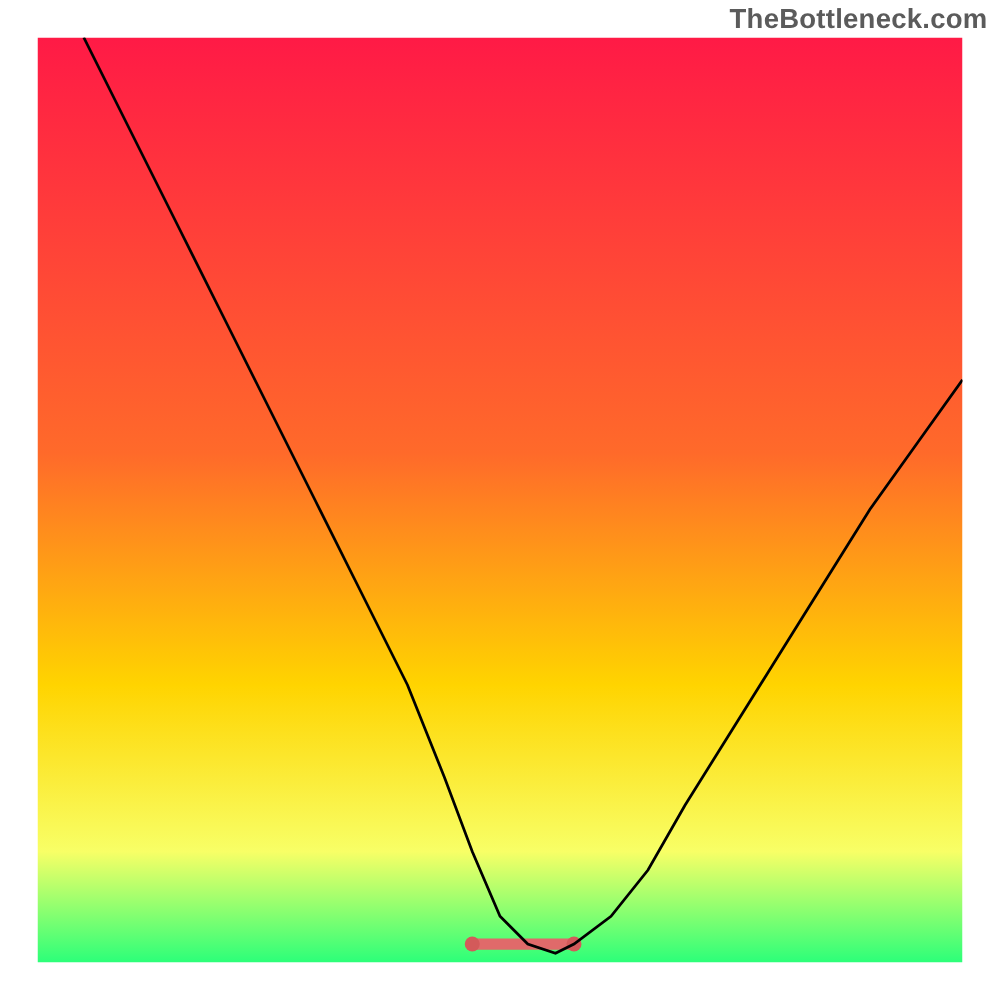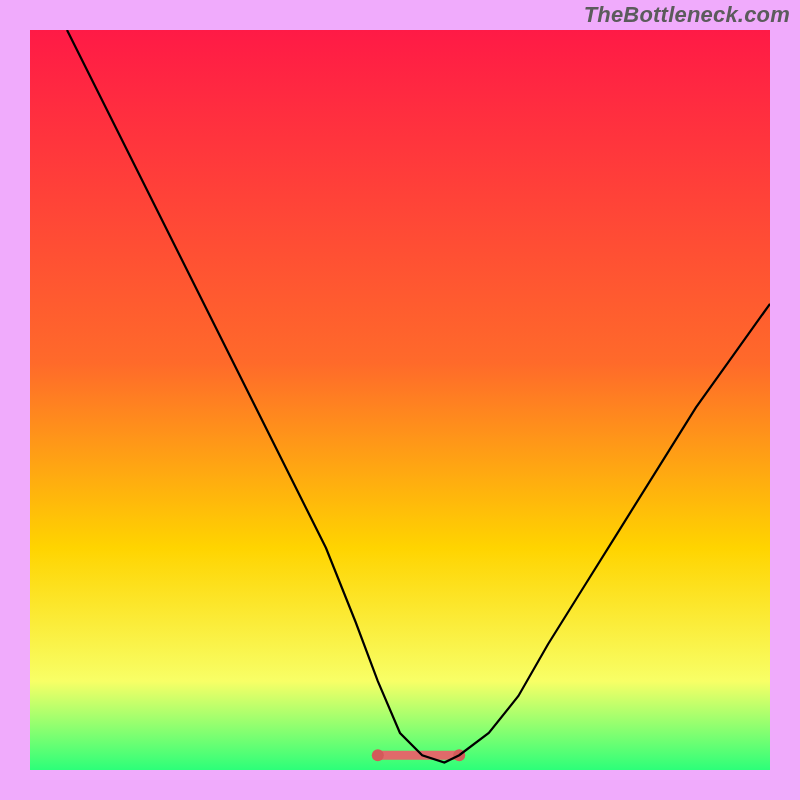--- a/index.html
+++ b/index.html
@@ -8,22 +8,21 @@
     width: 800px;
     height: 800px;
     overflow: hidden;
     background: #000;
     font-family: Arial, Helvetica, sans-serif;
   }
   .frame {
     position: relative;
     width: 800px;
     height: 800px;
-    background: #f0abfc;
-    font-style: italic;
+    background: #ffffff;
   }
   .watermark {
     position: absolute;
     top: 2px;
     right: 10px;
     color: #5b5b5b;
     font-size: 22px;
     font-weight: 600;
     letter-spacing: 0.2px;
     user-select: none;

